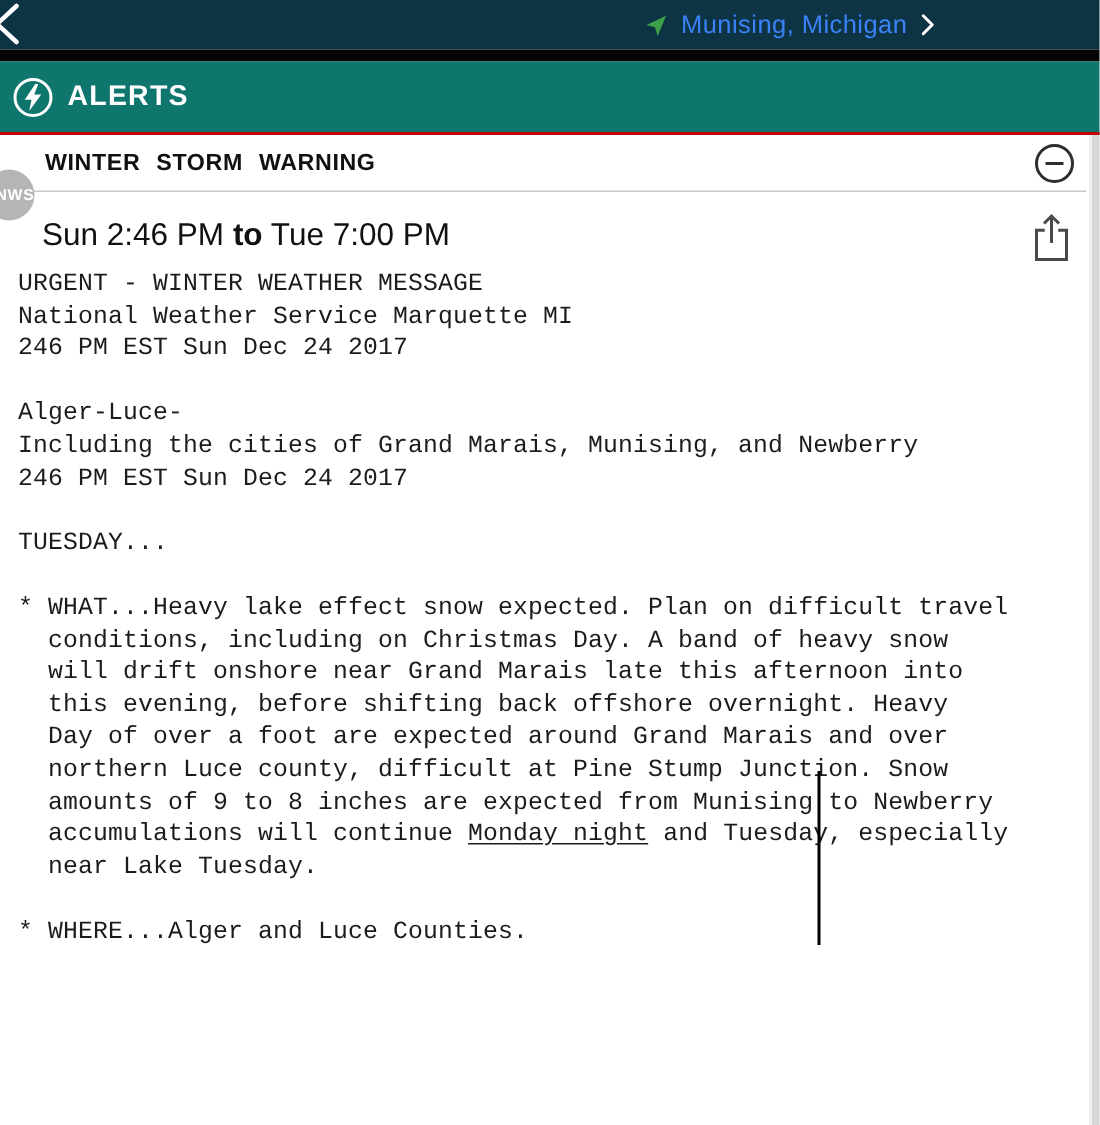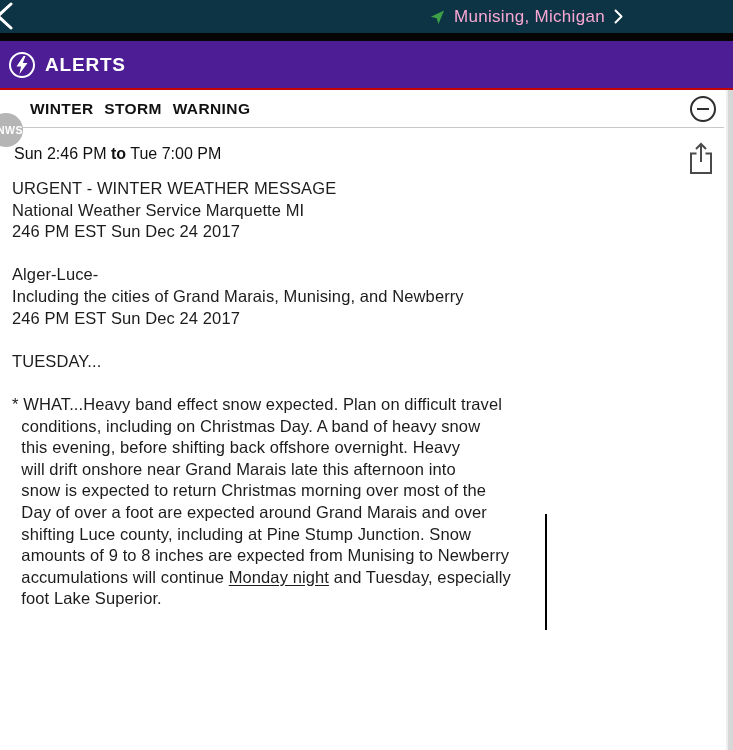--- a/index.html
+++ b/index.html
@@ -19,21 +19,21 @@
     display: flex; align-items: center;
   }
   .back-btn {
     position: absolute; left: -7px; top: 1px; width: 22px; height: 30px;
     cursor: pointer;
   }
   .loc-group {
     position: absolute; left: 430px; top: 0; height: 33px;
     display: flex; align-items: center; gap: 9px;
   }
-  .loc-text { color: #f9a8d4; font-size: 17px; letter-spacing: 0.3px; }
+  .loc-text { color: #3b82f6; font-size: 17px; letter-spacing: 0.3px; }
   .black-strip {
     position: absolute; top: 33px; left: 0; width: 733px; height: 8px;
     background: #050505;
   }
 
   
   .alerts-banner {
     position: absolute; top: 41px; left: 0; width: 733px; height: 49px;
     display: flex; align-items: center;
     border-bottom: 2px solid #c30404;
@@ -72,36 +72,36 @@
     display: flex; align-items: center; justify-content: center;
   }
   .nws-badge span {
     color: #ffffff; font-size: 10.5px; font-weight: bold; letter-spacing: 0.5px;
     padding-left: 8px;
   }
   .date-row {
     position: absolute; top: 39px; left: 0; width: 724px; height: 49px;
   }
   .date-text {
-    position: absolute; left: 14px; top: 16px;
-    font-size: 16px; color: #111111;
+    position: absolute; left: 28px; top: 16px;
+    font-size: 21px; color: #111111;
   }
   .date-text b { font-weight: bold; }
   .share-btn {
     position: absolute; left: 688px; top: 13px; width: 26px; height: 33px;
     cursor: pointer;
   }
 
   
   .alert-body {
     position: absolute; top: 88px; left: 12px; width: 700px;
     font-size: 16.5px; line-height: 21.6px; color: #1c1c1c;
     letter-spacing: 0.1px;
   }
-  .body-line { white-space: pre; height: 21.6px; }
+  .body-line { white-space: pre; height: 21.6px; font-family: Liberation Mono, monospace; }
   .body-line u { text-decoration: underline; text-underline-offset: 2px; }
 
   .text-cursor {
     position: absolute; left: 545px; top: 424px; width: 2px; height: 116px;
     background: #000000;
   }
 </style>
 </head>
 <body>
 
@@ -118,21 +118,21 @@
         <path d="M15 1 L1 7.6 L7.1 9.2 L9 15.4 Z" fill="#3da048"></path>
       </svg>
       <span class="loc-text">Munising, Michigan</span>
       <svg width="9" height="15" viewBox="0 0 9 15">
         <polyline points="1.5,1.5 7.5,7.5 1.5,13.5" fill="none" stroke="#ffffff" stroke-width="2" stroke-linecap="round" stroke-linejoin="round"></polyline>
       </svg>
     </div>
   </div>
   <div class="black-strip"></div>
 
-  <div class="alerts-banner" id="alerts-banner" style="background: #4c1d95;">
+  <div class="alerts-banner" id="alerts-banner" style="background: #0f766e;">
     <div class="bolt-wrap">
       <svg width="28" height="28" viewBox="0 0 28 28">
         <circle cx="14" cy="14" r="12" fill="none" stroke="#ffffff" stroke-width="2"></circle>
         <path d="M15.5 5 L8.5 15.5 L13 15.5 L11.5 23 L19.5 12 L14.8 12 L17.5 5 Z" fill="#ffffff"></path>
       </svg>
     </div>
     <span class="alerts-label">ALERTS</span>
   </div>
 
   <div class="content">
@@ -167,29 +167,29 @@
         <div class="body-line">URGENT - WINTER WEATHER MESSAGE</div>
         <div class="body-line">National Weather Service Marquette MI</div>
         <div class="body-line">246 PM EST Sun Dec 24 2017</div>
         <div class="body-line"> </div>
         <div class="body-line">Alger-Luce-</div>
         <div class="body-line">Including the cities of Grand Marais, Munising, and Newberry</div>
         <div class="body-line">246 PM EST Sun Dec 24 2017</div>
         <div class="body-line"> </div>
         <div class="body-line">TUESDAY...</div>
         <div class="body-line"> </div>
-        <div class="body-line">* WHAT...Heavy band effect snow expected. Plan on difficult travel</div>
+        <div class="body-line">* WHAT...Heavy lake effect snow expected. Plan on difficult travel</div>
         <div class="body-line">  conditions, including on Christmas Day. A band of heavy snow</div>
+        <div class="body-line">  will drift onshore near Grand Marais late this afternoon into</div>
         <div class="body-line">  this evening, before shifting back offshore overnight. Heavy</div>
-        <div class="body-line">  will drift onshore near Grand Marais late this afternoon into</div>
-        <div class="body-line">  snow is expected to return Christmas morning over most of the</div>
         <div class="body-line">  Day of over a foot are expected around Grand Marais and over</div>
-        <div class="body-line">  shifting Luce county, including at Pine Stump Junction. Snow</div>
+        <div class="body-line">  northern Luce county, difficult at Pine Stump Junction. Snow</div>
         <div class="body-line">  amounts of 9 to 8 inches are expected from Munising to Newberry</div>
         <div class="body-line">  accumulations will continue <u>Monday night</u> and Tuesday, especially</div>
-        <div class="body-line">  foot Lake Superior.</div>
+        <div class="body-line">  near Lake Tuesday.</div>
         <div class="body-line"> </div>
+        <div class="body-line">* WHERE...Alger and Luce Counties.</div>
       </div>
 
     <div class="text-cursor"></div>
   </div>
 
 </div>
 
 </body></html>

